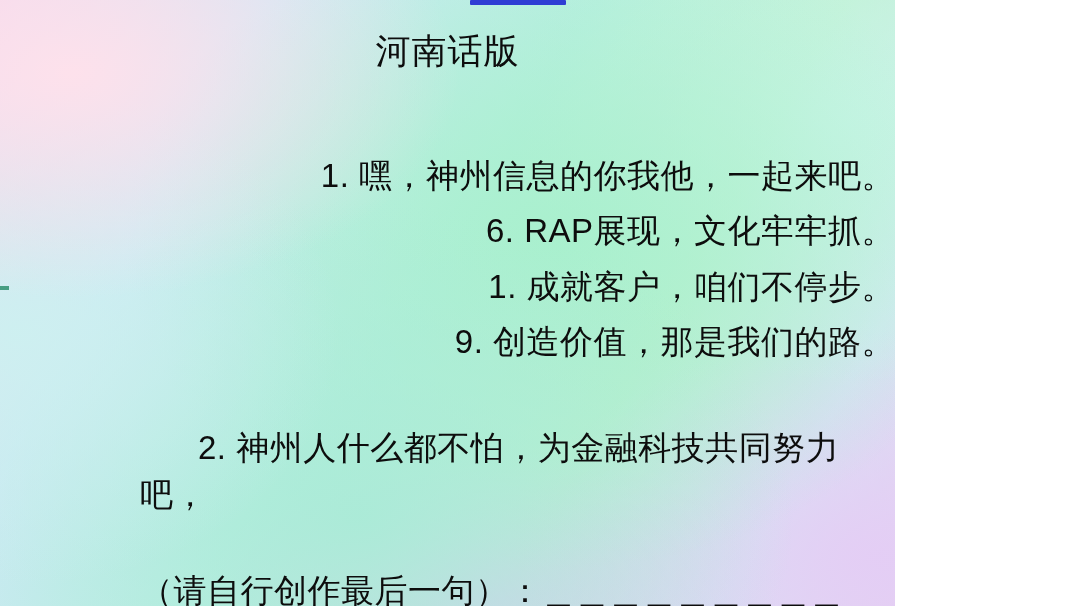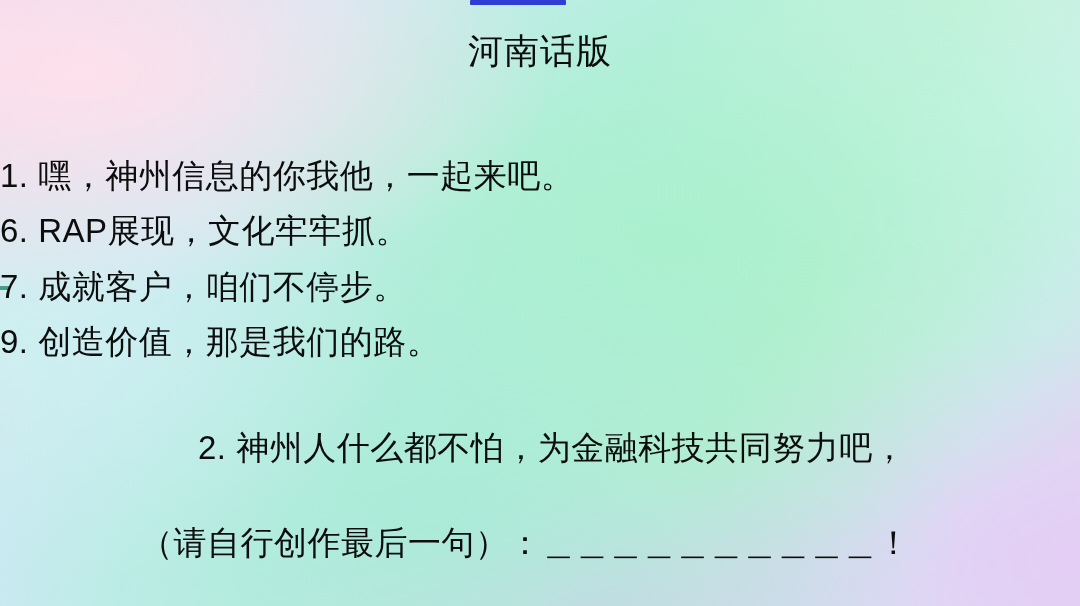--- a/index.html
+++ b/index.html
@@ -7,21 +7,21 @@
     padding: 0;
   }
   body {
     width: 1080px;
     height: 606px;
     overflow: hidden;
     font-family: "Liberation Sans", "DejaVu Sans", sans-serif;
   }
   .slide {
     position: relative;
-    width: 1080px;
+    width: 895px;
     height: 606px;
     box-sizing: border-box;
     background:
       radial-gradient(ellipse 70% 60% at 8% 12%, rgba(255,225,235,0.95) 0%, rgba(255,225,235,0) 62%),
       radial-gradient(ellipse 60% 70% at 2% 55%, rgba(205,240,240,0.95) 0%, rgba(205,240,240,0) 60%),
       radial-gradient(ellipse 75% 80% at 40% 85%, rgba(170,235,215,0.95) 0%, rgba(170,235,215,0) 65%),
       radial-gradient(ellipse 80% 90% at 62% 40%, rgba(168,240,205,0.95) 0%, rgba(168,240,205,0) 60%),
       radial-gradient(ellipse 60% 70% at 95% 20%, rgba(200,245,230,0.95) 0%, rgba(200,245,230,0) 62%),
       radial-gradient(ellipse 65% 60% at 98% 92%, rgba(228,205,245,0.95) 0%, rgba(228,205,245,0) 62%),
       radial-gradient(ellipse 50% 40% at 55% 100%, rgba(222,200,245,0.9) 0%, rgba(222,200,245,0) 65%),
@@ -65,21 +65,21 @@
     letter-spacing: 1px;
     color: #0d0d0d;
   }
   .lines {
     position: absolute;
     top: 148px;
     left: 0;
     width: 100%;
   }
   .line {
-    text-align: left;
+    text-align: right;
     font-size: 33px;
     line-height: 1.68;
     color: #0d0d0d;
     white-space: pre-wrap;
     letter-spacing: 0.5px;
   }
   .line.last {
     text-align: left;
     padding-left: 140px;
     padding-right: 40px;
@@ -99,21 +99,21 @@
     <div class="accent"></div>
   </div>
 
   <div class="left-tick"></div>
 
   <div class="title">河南话版</div>
 
   <div class="lines">
     <div class="line">1. 嘿，神州信息的你我他，一起来吧。</div>
     <div class="line">6. RAP展现，文化牢牢抓。</div>
-    <div class="line">7. 成就客户，咱们不停步。</div>
+    <div class="line">1. 成就客户，咱们不停步。</div>
     <div class="line">9. 创造价值，那是我们的路。</div>
     <div class="line last">
       <span>2. 神州人什么都不怕，为金融科技共同努力吧，</span>
       <span class="sub">（请自行创作最后一句）：＿＿＿＿＿＿＿＿＿＿！</span>
     </div>
   </div>
 
 </div>
 
 </body></html>

